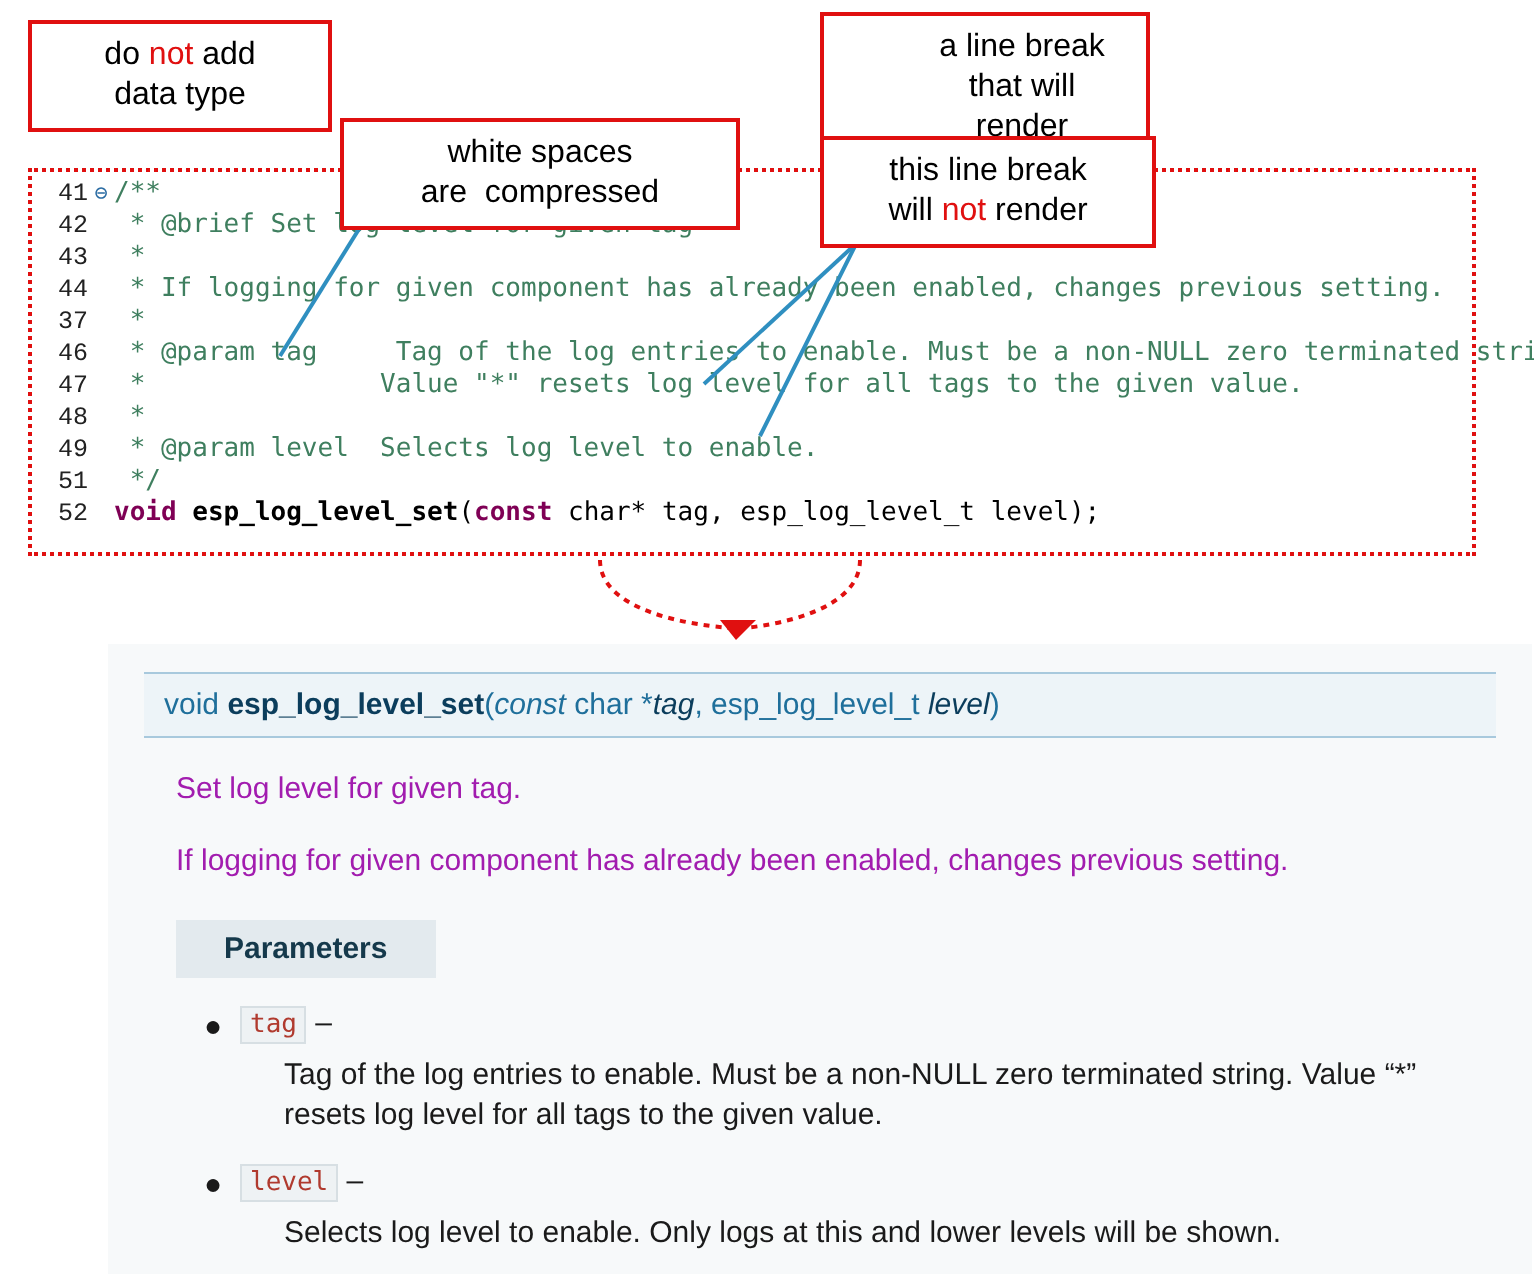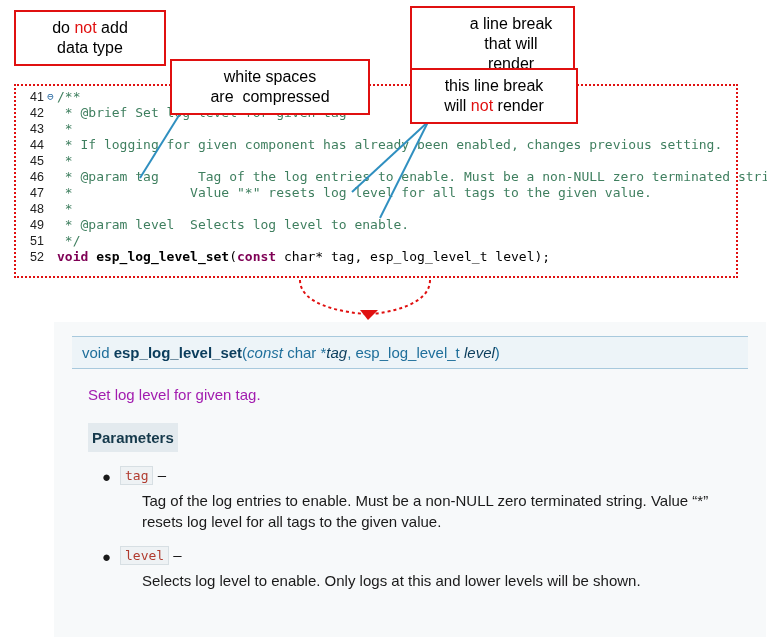--- a/index.html
+++ b/index.html
@@ -65,21 +65,21 @@
     font-family: "DejaVu Sans Mono", monospace;
     font-size: 13px;
     line-height: 16px;
     white-space: pre;
   }
   .ln {
     width: 26px;
     text-align: right;
     color: #222222;
     flex: 0 0 auto;
-    font-family: Liberation Sans, sans-serif;
+    font-family: Liberation Mono, monospace;
     font-size: 12.5px;
   }
   .fold {
     width: 13px;
     flex: 0 0 auto;
     text-align: center;
     color: #2b6ca3;
     font-size: 11px;
     line-height: 16px;
   }
@@ -136,21 +136,21 @@
     color: #a21caf;
     line-height: 1.35;
   }
   #params-heading {
     margin: 18px 18px 0 34px;
     display: inline-block;
     background: #e3eaee;
     color: #15394b;
     font-weight: bold;
     font-size: 15px;
-    padding: 6px 4px;
+    padding: 6px 24px;
   }
   .param-item {
     margin: 14px 18px 0 66px;
     position: relative;
     font-size: 15px;
     color: #1a1a1a;
   }
   .param-bullet {
     position: absolute;
     left: -18px;
@@ -226,21 +226,21 @@
     <span class="code-text"> *</span>
   </div>
 
   <div class="code-line">
     <span class="ln">44</span>
     <span class="fold"></span>
     <span class="code-text"> * If logging for given component has already been enabled, changes previous setting.</span>
   </div>
 
   <div class="code-line">
-    <span class="ln">45</span>
+    <span class="ln">37</span>
     <span class="fold"></span>
     <span class="code-text"> *</span>
   </div>
 
   <div class="code-line">
     <span class="ln">46</span>
     <span class="fold"></span>
     <span class="code-text"> * @param tag     Tag of the log entries to enable. Must be a non-NULL zero terminated string.</span>
   </div>
 
@@ -282,20 +282,21 @@
   <path d="M430,10 C430,34 392,42 372,44" stroke="#e01010" stroke-width="2" fill="none" stroke-dasharray="3,3"></path>
   <polygon points="368,50 360,40 378,40" fill="#e01010"></polygon>
 </svg>
 
 <div id="doc-panel">
 
   <div id="doc-signature"><span class="sig-kw">void </span><span class="sig-name">esp_log_level_set</span><span class="sig-punct">(</span><span class="sig-const">const</span><span class="sig-type"> char *</span><span class="sig-param">tag</span><span class="sig-punct">, </span><span class="sig-type">esp_log_level_t </span><span class="sig-param">level</span><span class="sig-punct">)</span></div>
 
   <div class="doc-para">Set log level for given tag.</div>
 
+  <div class="doc-para">If logging for given component has already been enabled, changes previous setting.</div>
 
   <div id="params-heading">Parameters</div>
 
   <div class="param-item">
     <span class="param-bullet">●</span>
     <span class="param-code">tag</span><span class="param-dash"> – </span>
     <div class="param-desc">Tag of the log entries to enable. Must be a non-NULL zero terminated string. Value “*” resets log level for all tags to the given value.</div>
   </div>
 
   <div class="param-item">

